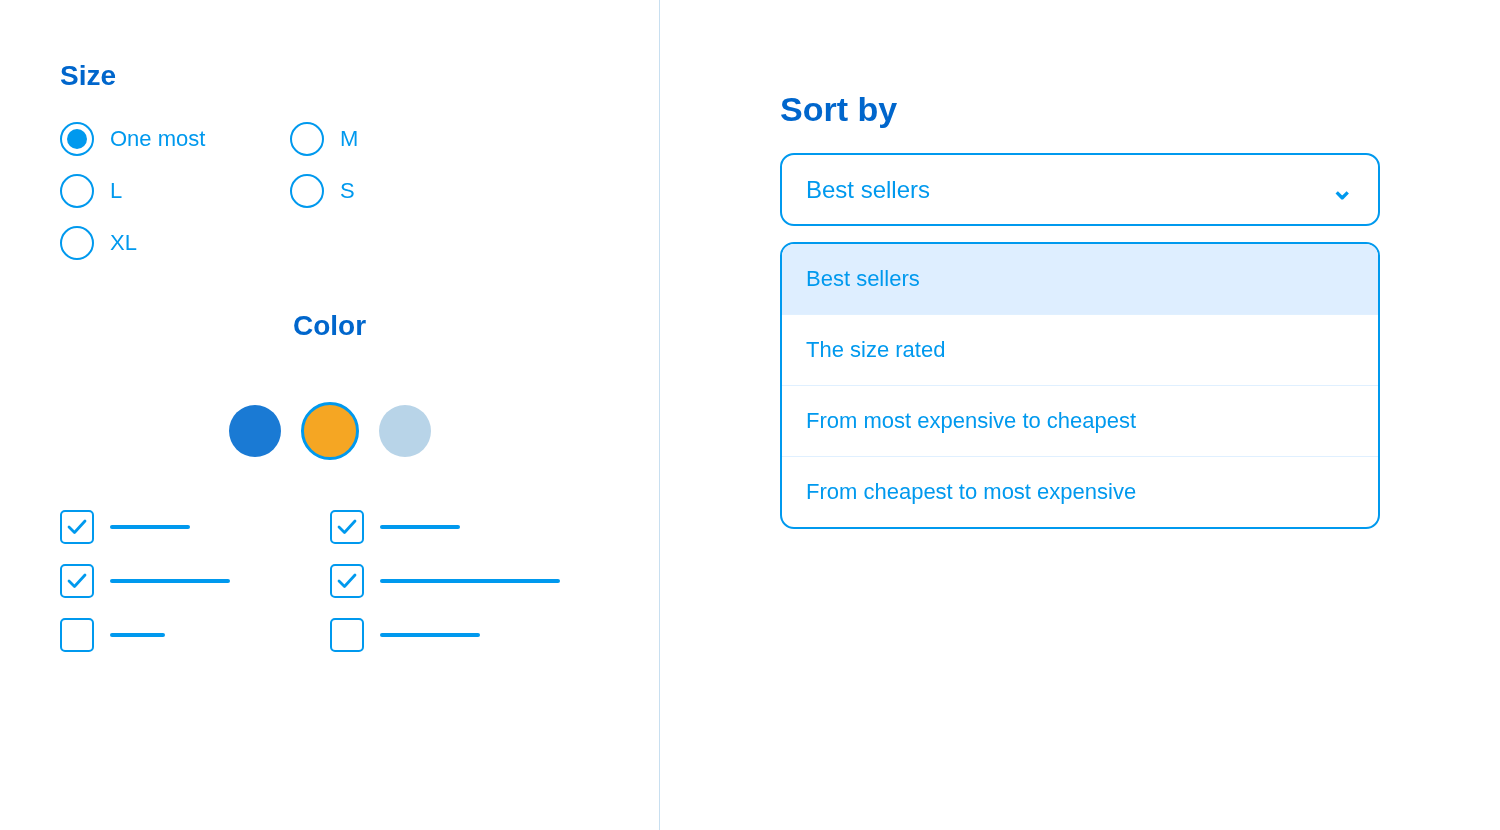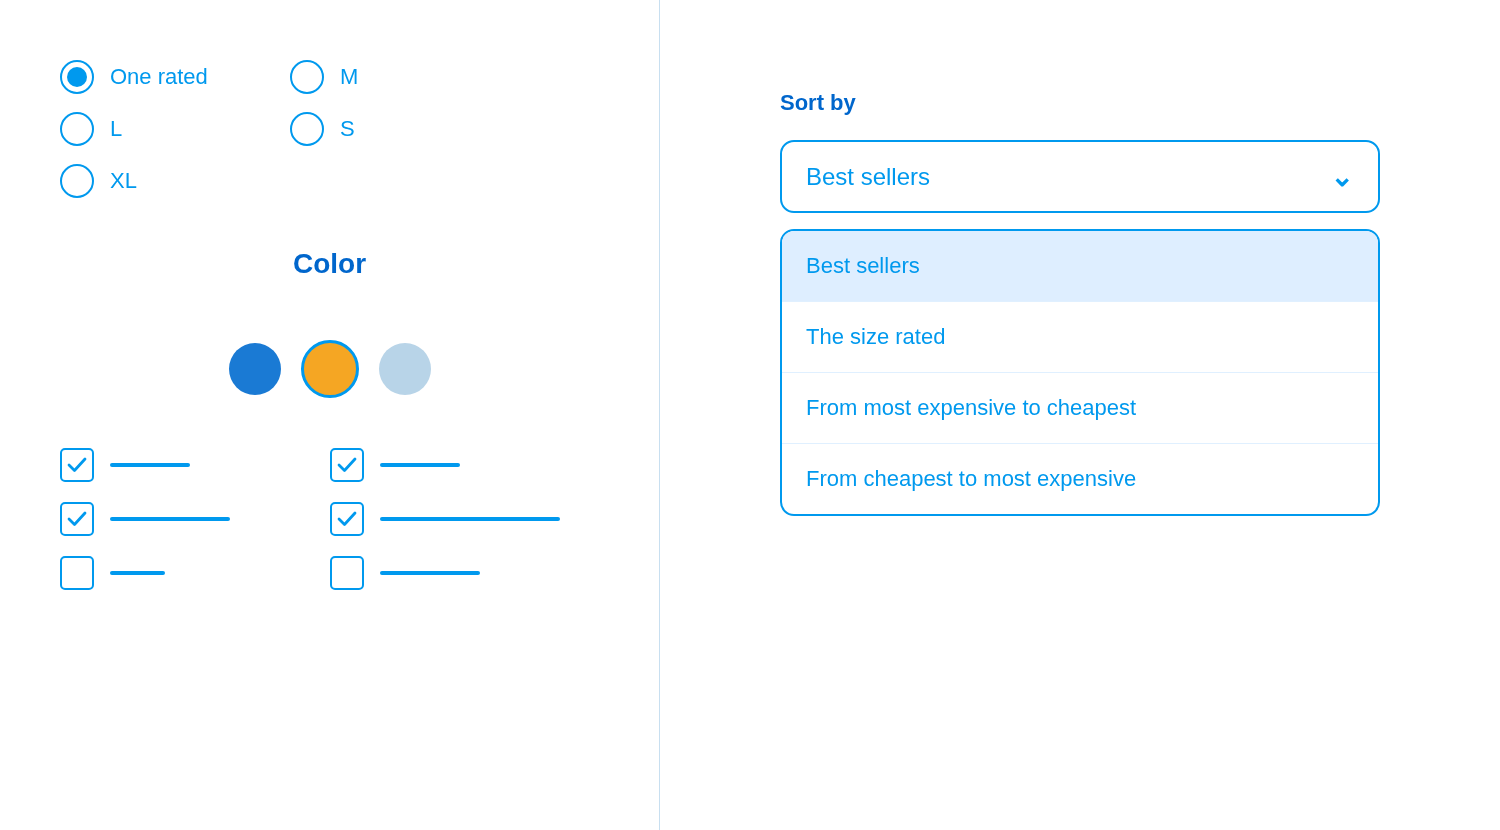--- a/index.html
+++ b/index.html
@@ -157,21 +157,21 @@
 
     .material-line.short { width: 80px; }
     .material-line.medium { width: 120px; }
     .material-line.tiny { width: 55px; }
     .material-line.mlong { width: 180px; }
     .material-line.mshort { width: 100px; }
 
     
     .sort-title {
       color: #0066cc;
-      font-size: 22px;
+      font-size: 34px;
       font-weight: 700;
       margin-bottom: 24px;
     }
 
     .sort-select-box {
       border: 2.5px solid #0099ee;
       border-radius: 14px;
       padding: 18px 24px;
       display: flex;
       justify-content: space-between;
@@ -216,25 +216,26 @@
     .sort-option.active {
       background: #deeeff;
     }
   </style>
 </head>
 <body>
 
 <div class="left-panel">
 
   <div class="size-section">
+    <div class="section-title">Size</div>
     <div class="size-grid">
 
       <div class="radio-item">
         <div class="radio-circle selected"></div>
-        <span class="radio-label">One rated</span>
+        <span class="radio-label">One most</span>
       </div>
 
       <div class="radio-item">
         <div class="radio-circle"></div>
         <span class="radio-label">M</span>
       </div>
 
 
       <div class="radio-item">
         <div class="radio-circle"></div>

